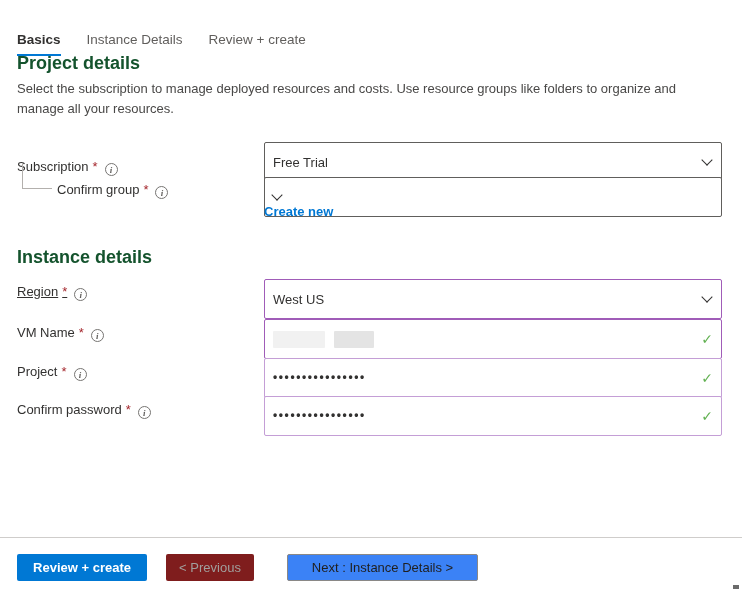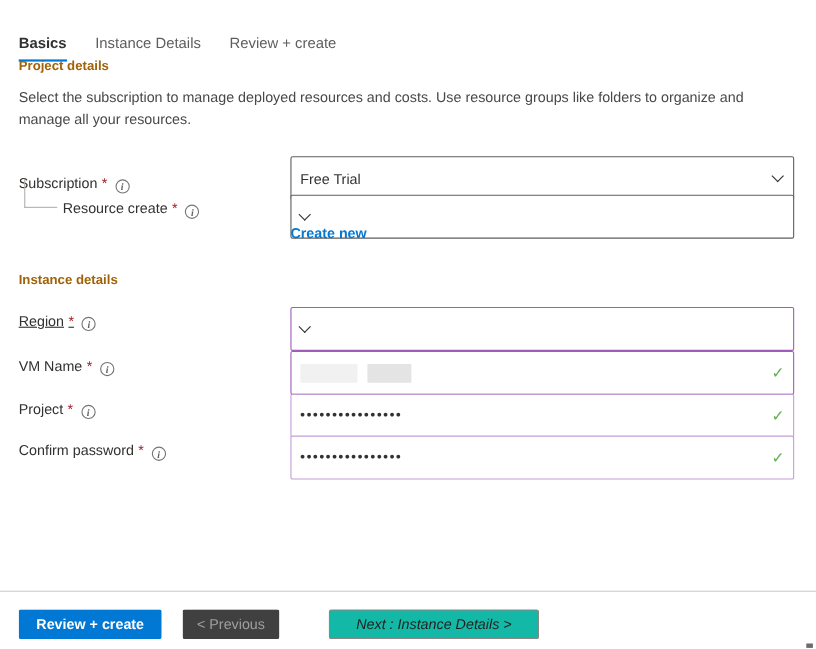--- a/index.html
+++ b/index.html
@@ -10,21 +10,21 @@
     color: #323130;
     background: #ffffff;
     position: relative;
     overflow: hidden;
   }
   
   .tabs { position: absolute; top: 13px; left: 17px; display: flex; gap: 26px; margin-top: 19px; }
   .tab { font-size: 13.5px; color: #605e5c; padding-bottom: 7px; cursor: pointer; }
   .tab.active { color: #323130; font-weight: 700; border-bottom: 2px solid #0078d4; }
   
-  .section-heading { position: absolute; left: 17px; font-size: 12px; font-weight: 700; color: #a16207; }
+  .section-heading { position: absolute; left: 17px; font-size: 18px; font-weight: 700; color: #14532d; }
   .description { position: absolute; top: 79px; left: 17px; width: 698px; line-height: 1.5; color: #494847; }
   
   .label { position: absolute; color: #323130; white-space: nowrap; }
   .req { color: #a4262c; margin-left: 4px; }
   .info-icon {
     display: inline-block; width: 13px; height: 13px; margin-left: 7px;
     border: 1px solid #767472; border-radius: 50%;
     font-size: 9px; line-height: 12px; text-align: center; color: #605e5c;
     font-family: "Liberation Serif", serif; font-style: italic; font-weight: 700;
     vertical-align: -2px; cursor: pointer;
@@ -58,22 +58,22 @@
   }
   
   .footer-divider { position: absolute; top: 537px; left: 0; width: 742px; height: 1px; background: #cfcdcb; }
   .btn {
     position: absolute; top: 554px; height: 27px; border-radius: 2px;
     font-family: "Liberation Sans", sans-serif; font-size: 13px;
     display: flex; align-items: center; justify-content: center; cursor: pointer;
     border: 1px solid transparent;
   }
   .btn-primary { left: 17px; width: 130px; background: #0078d4; color: #ffffff; font-weight: 700; }
-  .btn-disabled { left: 166px; width: 88px; background: #404040; color: #a19f9d; }
-  .btn-secondary { left: 299px; width: 191px; background: #14b8a6; border-color: #8a8886; color: #201f1e; font-style: italic; }
+  .btn-disabled { left: 166px; width: 88px; background: #7f1d1d; color: #a19f9d; }
+  .btn-secondary { left: 287px; width: 191px; background: #3b82f6; border-color: #8a8886; color: #201f1e; }
   .corner-artifact { position: absolute; right: 3px; bottom: 1px; width: 6px; height: 4px; background: #6b6b6b; }
 </style>
 </head>
 <body>
 
 <div class="tabs">
   <div class="tab active">Basics</div>
   <div class="tab">Instance Details</div>
   <div class="tab">Review + create</div>
 </div>
@@ -84,33 +84,34 @@
 <div class="label" style="top:147px; left:17px;margin-top:12px;">
   <span>Subscription</span><span class="req">*</span><span class="info-icon">i</span>
 </div>
 <div class="field" style="top:142px;">
   <span class="value">Free Trial</span>
   <span class="chevron"></span>
 </div>
 
 <div class="connector"></div>
 <div class="label" style="top:182px; left:57px;">
-  <span>Resource create</span><span class="req">*</span><span class="info-icon">i</span>
+  <span>Confirm group</span><span class="req">*</span><span class="info-icon">i</span>
 </div>
 <div class="field" style="top:177px;">
   <span class="chevron"></span>
 </div>
 <div class="create-new">Create new</div>
 
 <div class="section-heading" style="top:247px;">Instance details</div>
 
 <div class="label" style="top:284px; left:17px;text-decoration:underline;">
   <span>Region</span><span class="req">*</span><span class="info-icon">i</span>
 </div>
 <div class="field modified" style="top:279px;">
+  <span class="value">West US</span>
   <span class="chevron"></span>
 </div>
 
 <div class="label" style="top:325px; left:17px;">
   <span>VM Name</span><span class="req">*</span><span class="info-icon">i</span>
 </div>
 <div class="field modified" style="top:319px;">
   <span class="value blur-strip">
     <span class="blur-block blur-a"></span>
     <span class="blur-block blur-b"></span>

